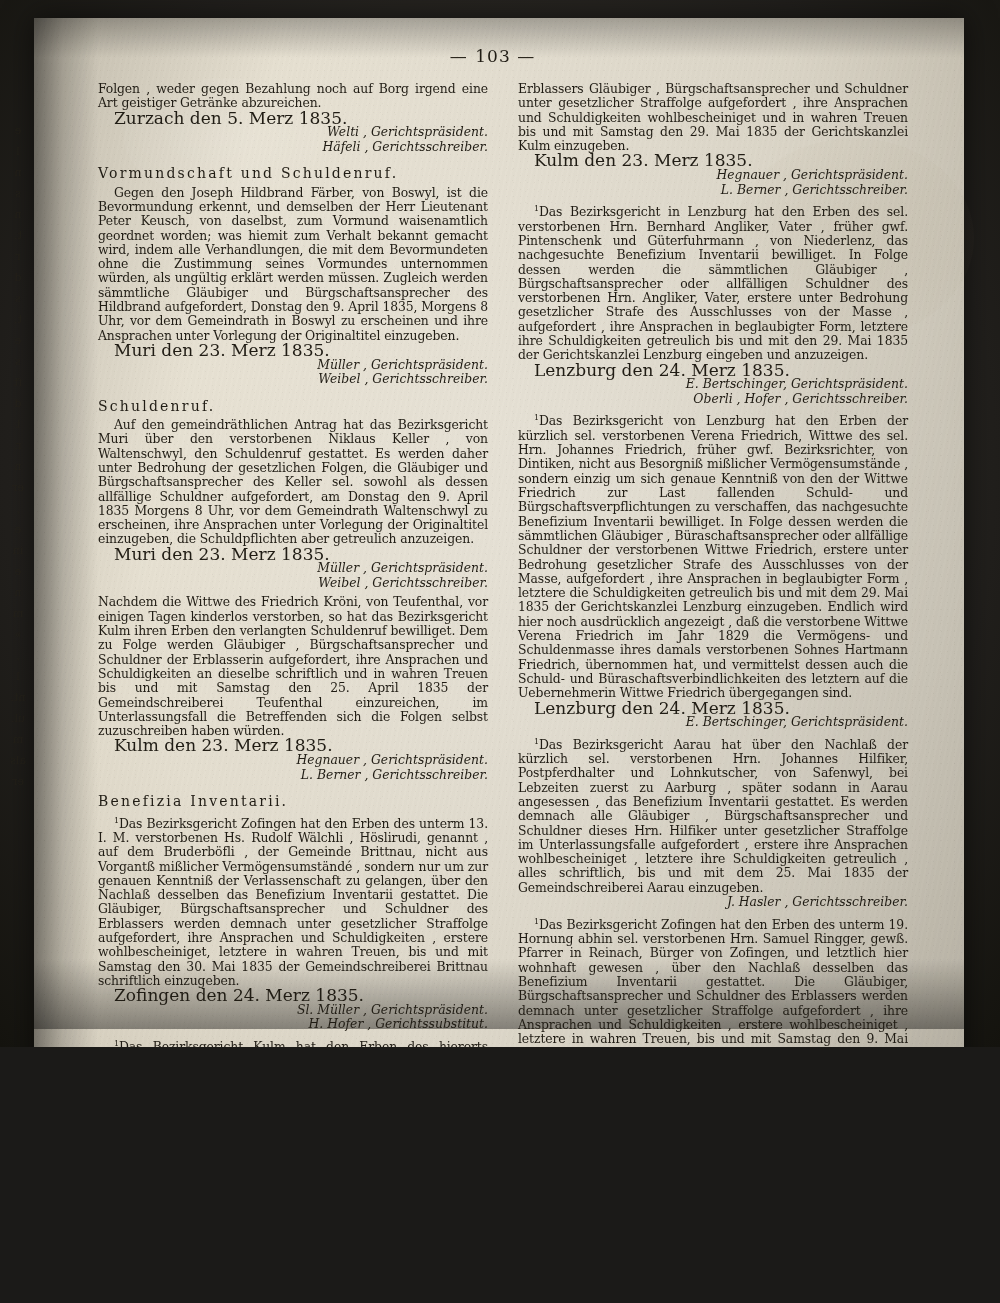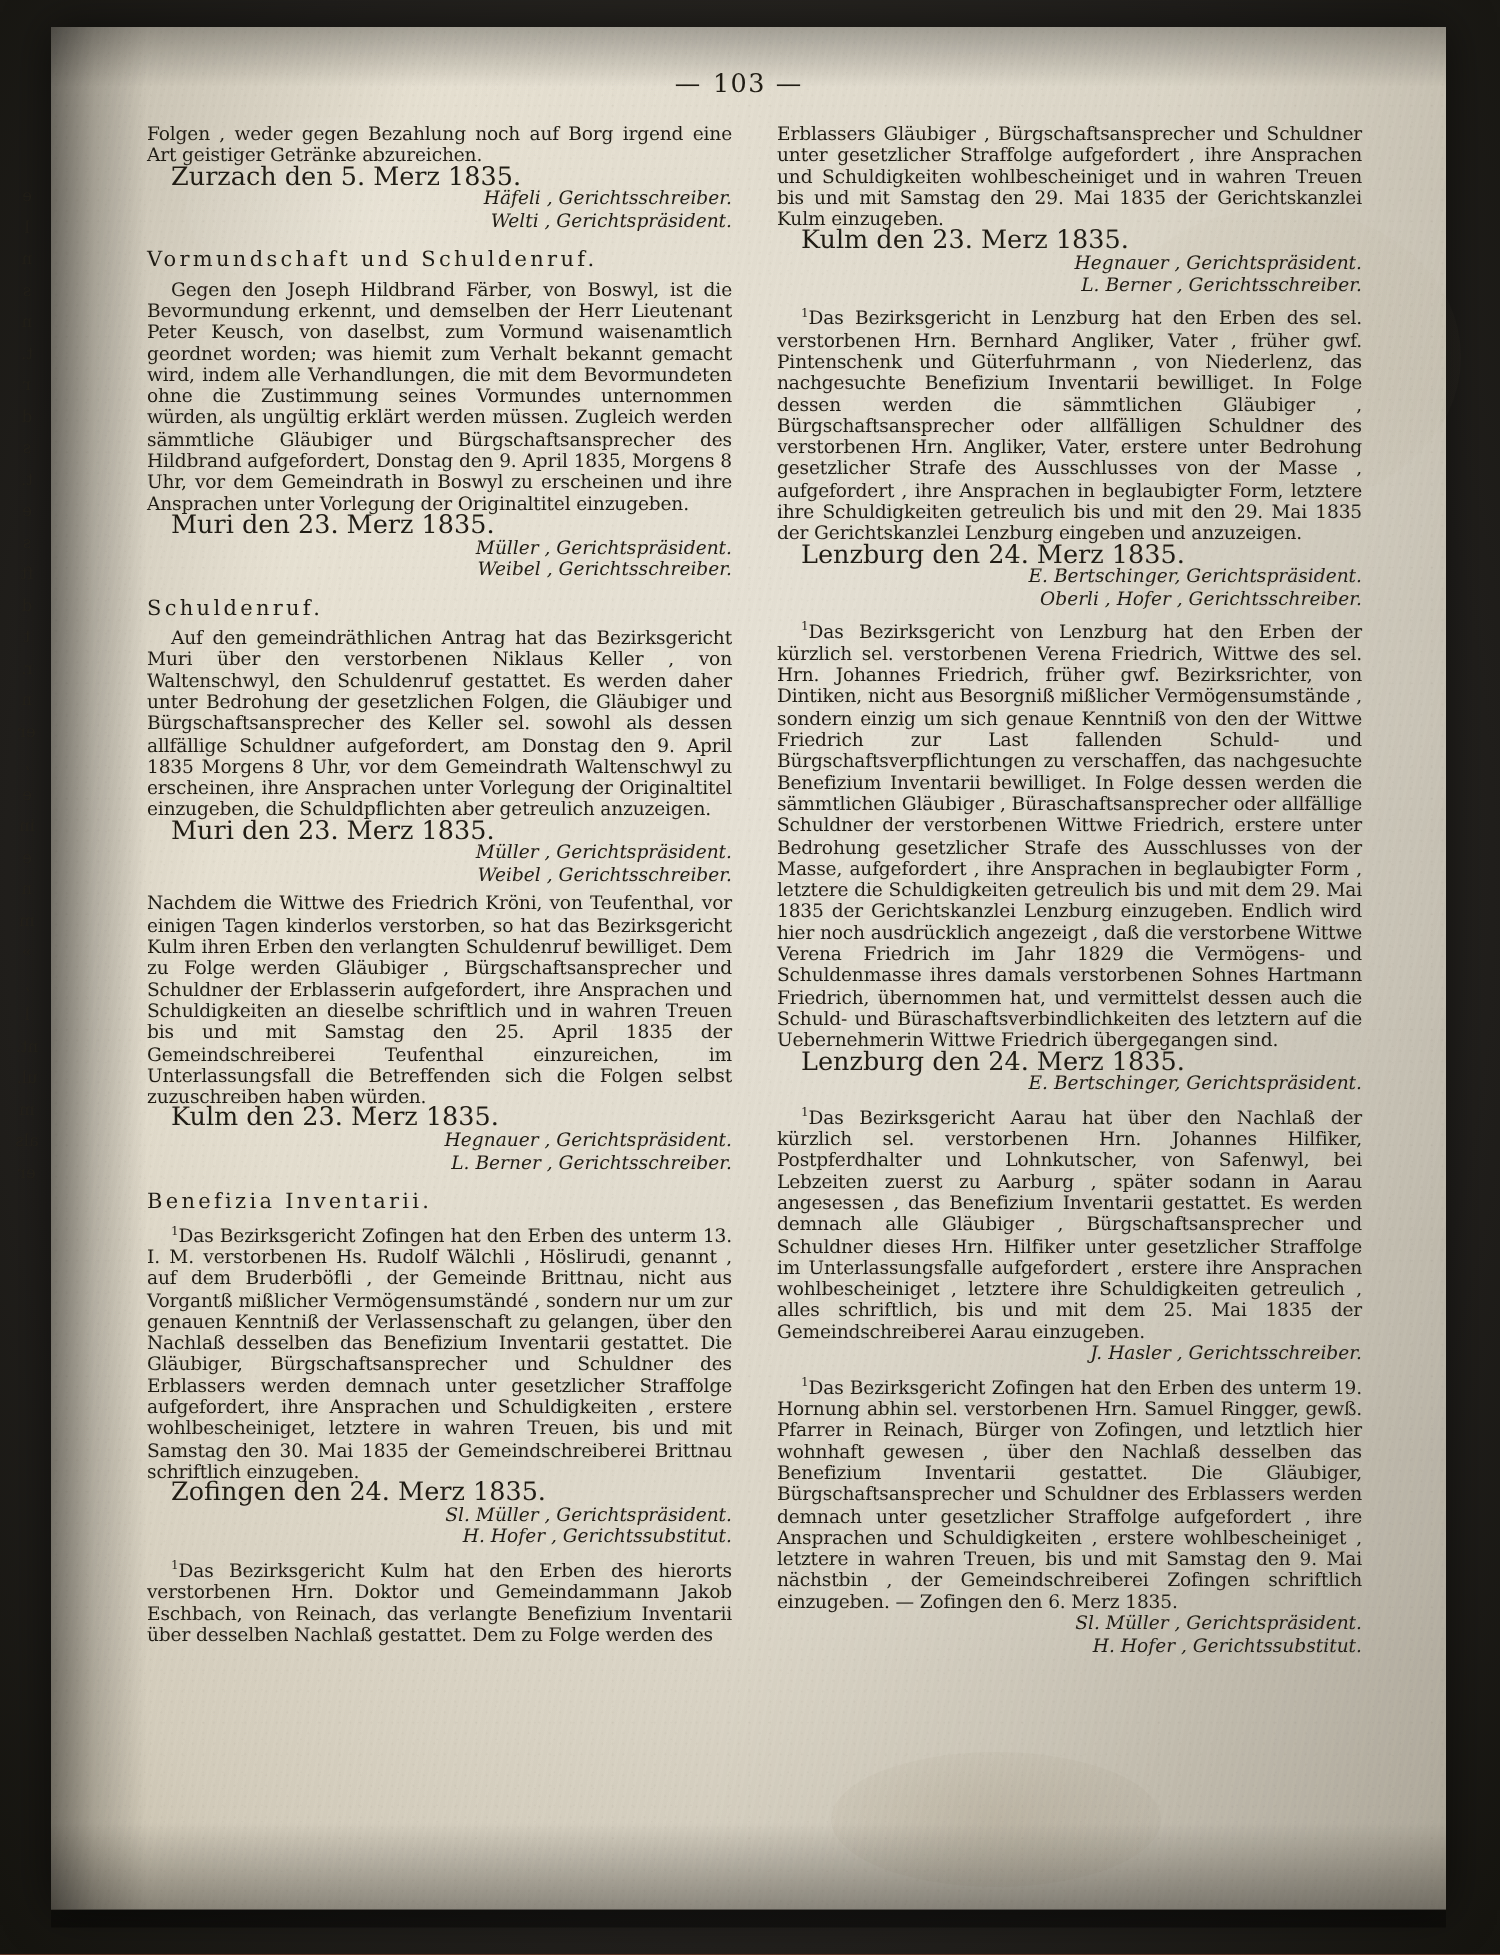--- a/index.html
+++ b/index.html
@@ -3,23 +3,23 @@
 <meta charset="utf-8">
 <style>
   html, body {
     margin: 0;
     padding: 0;
     background: #1b1a18;
   }
   #page {
     position: relative;
     width: 1000px;
-    height: 1303px;
+    height: 1047px;
     overflow: hidden;
-    background: #c2410c;
+    background: #86efac;
     font-family: "DejaVu Serif", serif;
   }
   
   #page::before {
     content: "";
     position: absolute;
     inset: 0;
     background:
       radial-gradient(ellipse at 50% 45%, #3a372f 0%, #211f1c 70%, #15140f 100%);
   }
@@ -221,22 +221,22 @@
     <div class="folio">
       <span class="dash">—</span>
       <span>103</span>
       <span class="dash">—</span>
     </div>
 
     <div class="columns">
       <div class="col" id="col-left">
           <p class="nind">Folgen , weder gegen Bezahlung noch auf Borg irgend eine Art geistiger Getränke abzureichen.</p>
           <div class="place">Zurzach den 5. Merz 1835.</div>
+          <div class="sig">Welti , Gerichtspräsident.</div>
           <div class="sig">Häfeli , Gerichtsschreiber.</div>
-          <div class="sig">Welti , Gerichtspräsident.</div>
           <div class="sp"></div>
           <div class="hd">Vormundschaft und Schuldenruf.</div>
           <p class="ind">Gegen den Joseph Hildbrand Färber, von Boswyl, ist die Bevormundung erkennt, und demselben der Herr Lieutenant Peter Keusch, von daselbst, zum Vormund waisenamtlich geordnet worden; was hiemit zum Verhalt bekannt gemacht wird, indem alle Verhandlungen, die mit dem Bevormundeten ohne die Zustimmung seines Vormundes unternommen würden, als ungültig erklärt werden müssen. Zugleich werden sämmtliche Gläubiger und Bürgschaftsansprecher des Hildbrand aufgefordert, Donstag den 9. April 1835, Morgens 8 Uhr, vor dem Gemeindrath in Boswyl zu erscheinen und ihre Ansprachen unter Vorlegung der Originaltitel einzugeben.</p>
           <div class="place">Muri den 23. Merz 1835.</div>
           <div class="sig">Müller , Gerichtspräsident.</div>
           <div class="sig">Weibel , Gerichtsschreiber.</div>
           <div class="sp"></div>
           <div class="hd">Schuldenruf.</div>
           <p class="ind">Auf den gemeindräthlichen Antrag hat das Bezirksgericht Muri über den verstorbenen Niklaus Keller , von Waltenschwyl, den Schuldenruf gestattet. Es werden daher unter Bedrohung der gesetzlichen Folgen, die Gläubiger und Bürgschaftsansprecher des Keller sel. sowohl als dessen allfällige Schuldner aufgefordert, am Donstag den 9. April 1835 Morgens 8 Uhr, vor dem Gemeindrath Waltenschwyl zu erscheinen, ihre Ansprachen unter Vorlegung der Originaltitel einzugeben, die Schuldpflichten aber getreulich anzuzeigen.</p>
           <div class="place">Muri den 23. Merz 1835.</div>

